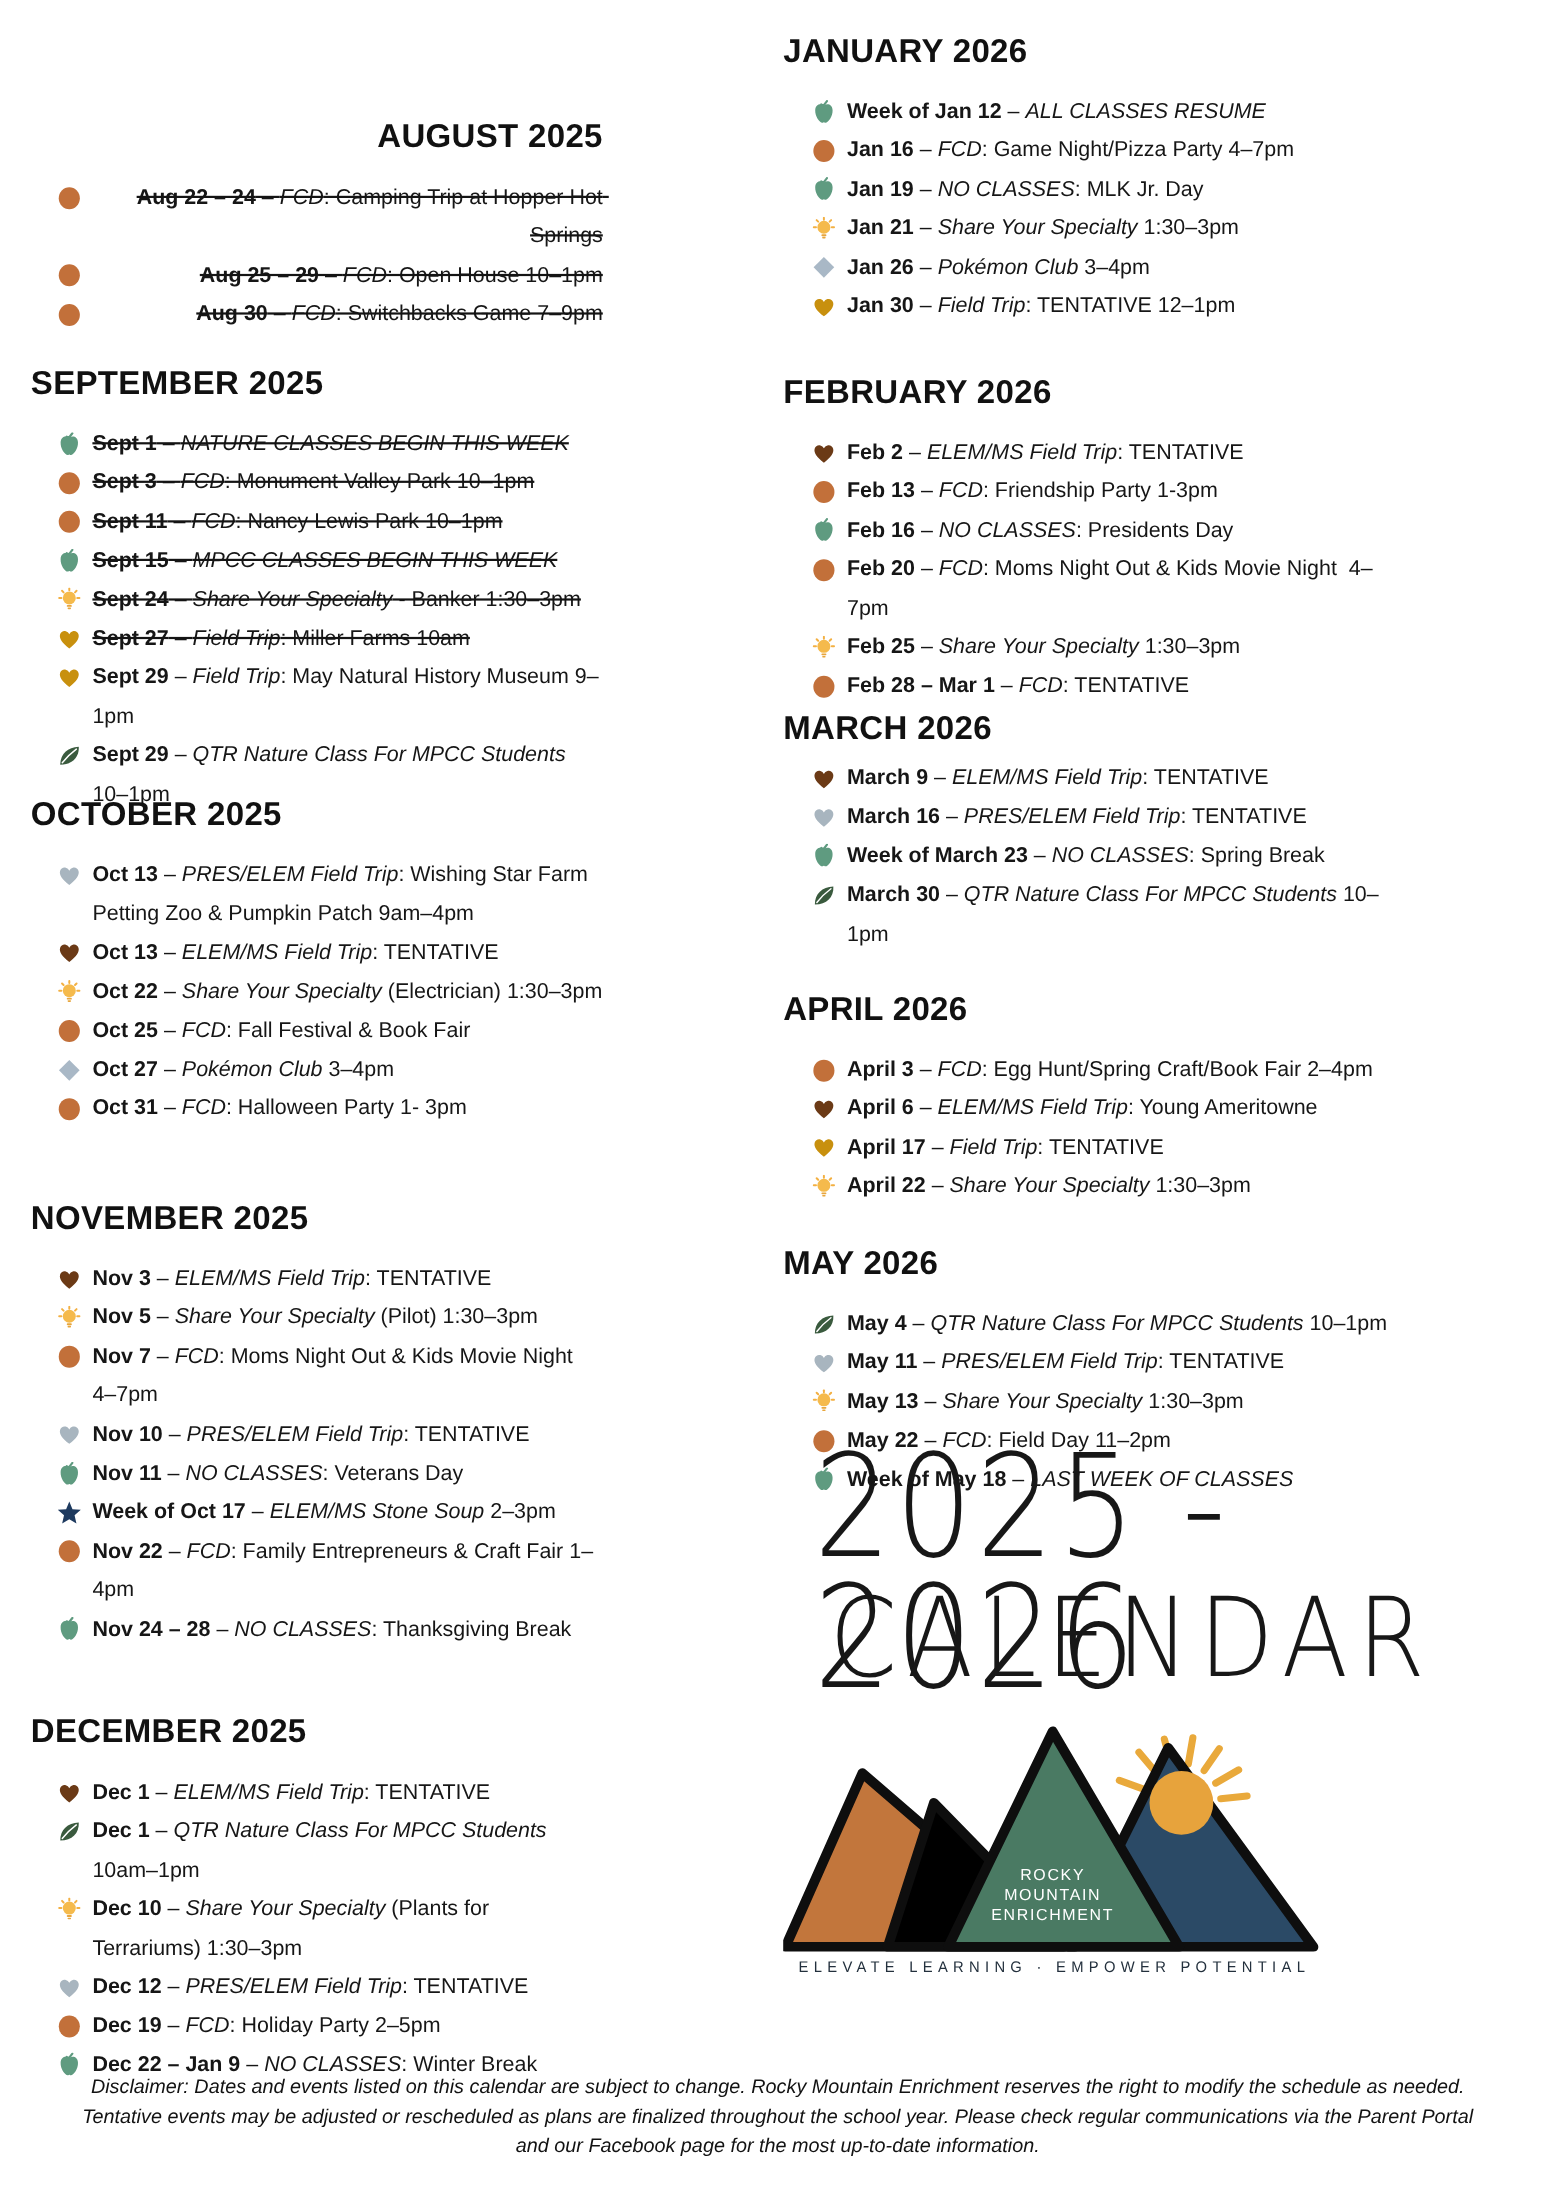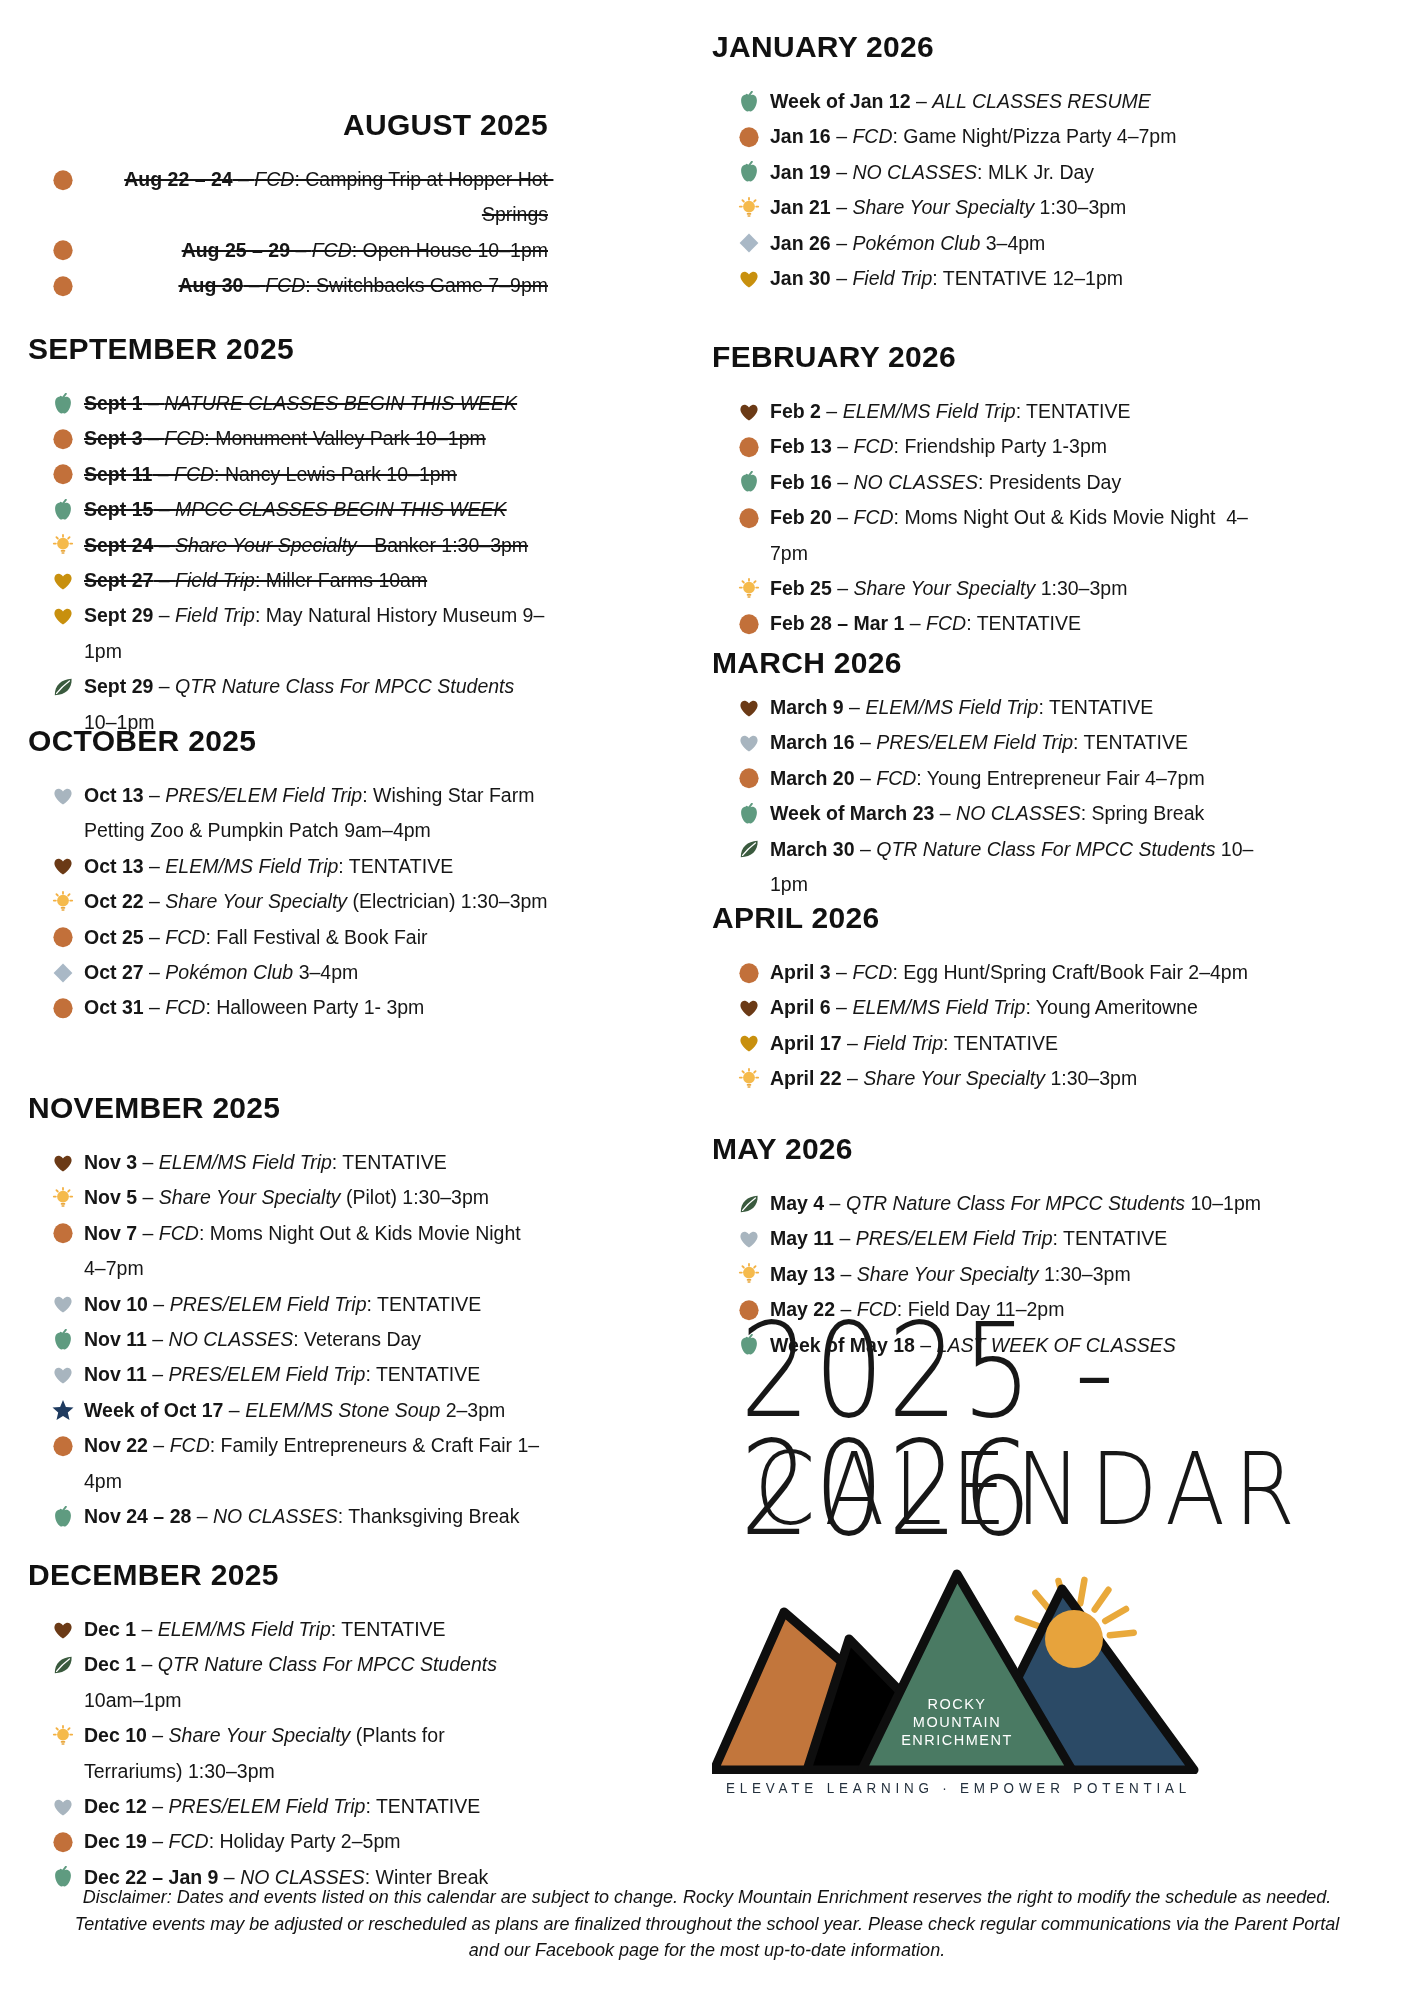--- a/index.html
+++ b/index.html
@@ -278,28 +278,20 @@
               <svg viewBox="0 0 22 22">
                 <path d="M11,4.8 C8.2,2.7 3.3,3.5 3.1,9.3 C2.9,14.7 6.9,20.6 9.6,20.6 C10.5,20.6 10.6,20.1 11,20.1 C11.4,20.1 11.5,20.6 12.4,20.6 C15.1,20.6 19.1,14.7 18.9,9.3 C18.7,3.5 13.8,2.7 11,4.8 Z" fill="#5F9B80"></path>
                 <path d="M8.6,3.9 L10.6,5 L13.8,0.9" stroke="#5F9B80" stroke-width="2" fill="none" stroke-linecap="round" stroke-linejoin="round"></path>
               </svg>
             </span>
             <span class="evt-text"><b>Nov 11</b><span> – </span><i>NO CLASSES</i><span>: Veterans Day</span></span>
           </div>
           <div class="evt">
             <span class="evt-icon">
               <svg viewBox="0 0 22 22">
-                <path d="M11,19.6 C4.6,14.8 1.6,10.4 2.6,6.9 C3.3,4.5 5.6,3.2 7.8,3.9 C9.2,4.3 10.3,5.3 11,6.6 C11.7,5.3 12.8,4.3 14.2,3.9 C16.4,3.2 18.7,4.5 19.4,6.9 C20.4,10.4 17.4,14.8 11,19.6 Z" fill="#A8B5BF"></path>
-              </svg>
-            </span>
-            <span class="evt-text"><b>Nov 11</b><span> – </span><i>PRES/ELEM Field Trip</i><span>: TENTATIVE</span></span>
-          </div>
-          <div class="evt">
-            <span class="evt-icon">
-              <svg viewBox="0 0 22 22">
                 <polygon points="11,1 13.9,8 21.5,8.6 15.8,13.6 17.5,21 11,17.1 4.5,21 6.2,13.6 0.5,8.6 8.1,8" fill="#1E3A5F"></polygon>
               </svg>
             </span>
             <span class="evt-text"><b>Week of Oct 17</b><span> – </span><i>ELEM/MS Stone Soup</i><span> 2–3pm</span></span>
           </div>
           <div class="evt">
             <span class="evt-icon">
               <svg viewBox="0 0 22 22">
                 <ellipse cx="11" cy="11.3" rx="9.6" ry="10" fill="#C2703A"></ellipse>
               </svg>
@@ -521,28 +513,20 @@
             </span>
             <span class="evt-text"><b>March 9</b><span> – </span><i>ELEM/MS Field Trip</i><span>: TENTATIVE</span></span>
           </div>
           <div class="evt">
             <span class="evt-icon">
               <svg viewBox="0 0 22 22">
                 <path d="M11,19.6 C4.6,14.8 1.6,10.4 2.6,6.9 C3.3,4.5 5.6,3.2 7.8,3.9 C9.2,4.3 10.3,5.3 11,6.6 C11.7,5.3 12.8,4.3 14.2,3.9 C16.4,3.2 18.7,4.5 19.4,6.9 C20.4,10.4 17.4,14.8 11,19.6 Z" fill="#A8B5BF"></path>
               </svg>
             </span>
             <span class="evt-text"><b>March 16</b><span> – </span><i>PRES/ELEM Field Trip</i><span>: TENTATIVE</span></span>
-          </div>
-          <div class="evt">
-            <span class="evt-icon">
-              <svg viewBox="0 0 22 22">
-                <ellipse cx="11" cy="11.3" rx="9.6" ry="10" fill="#C2703A"></ellipse>
-              </svg>
-            </span>
-            <span class="evt-text"><b>March 20</b><span> – </span><i>FCD</i><span>: Young Entrepreneur Fair 4–7pm</span></span>
           </div>
           <div class="evt">
             <span class="evt-icon">
               <svg viewBox="0 0 22 22">
                 <path d="M11,4.8 C8.2,2.7 3.3,3.5 3.1,9.3 C2.9,14.7 6.9,20.6 9.6,20.6 C10.5,20.6 10.6,20.1 11,20.1 C11.4,20.1 11.5,20.6 12.4,20.6 C15.1,20.6 19.1,14.7 18.9,9.3 C18.7,3.5 13.8,2.7 11,4.8 Z" fill="#5F9B80"></path>
                 <path d="M8.6,3.9 L10.6,5 L13.8,0.9" stroke="#5F9B80" stroke-width="2" fill="none" stroke-linecap="round" stroke-linejoin="round"></path>
               </svg>
             </span>
             <span class="evt-text"><b>Week of March 23</b><span> – </span><i>NO CLASSES</i><span>: Spring Break</span></span>
           </div>

